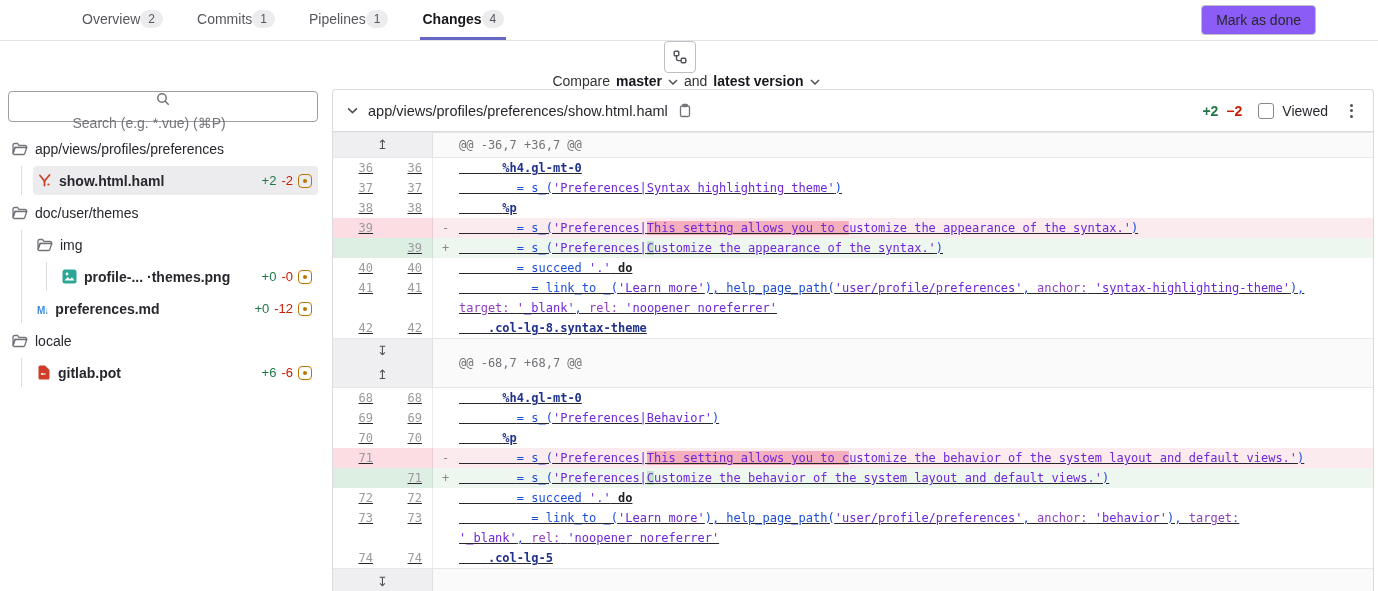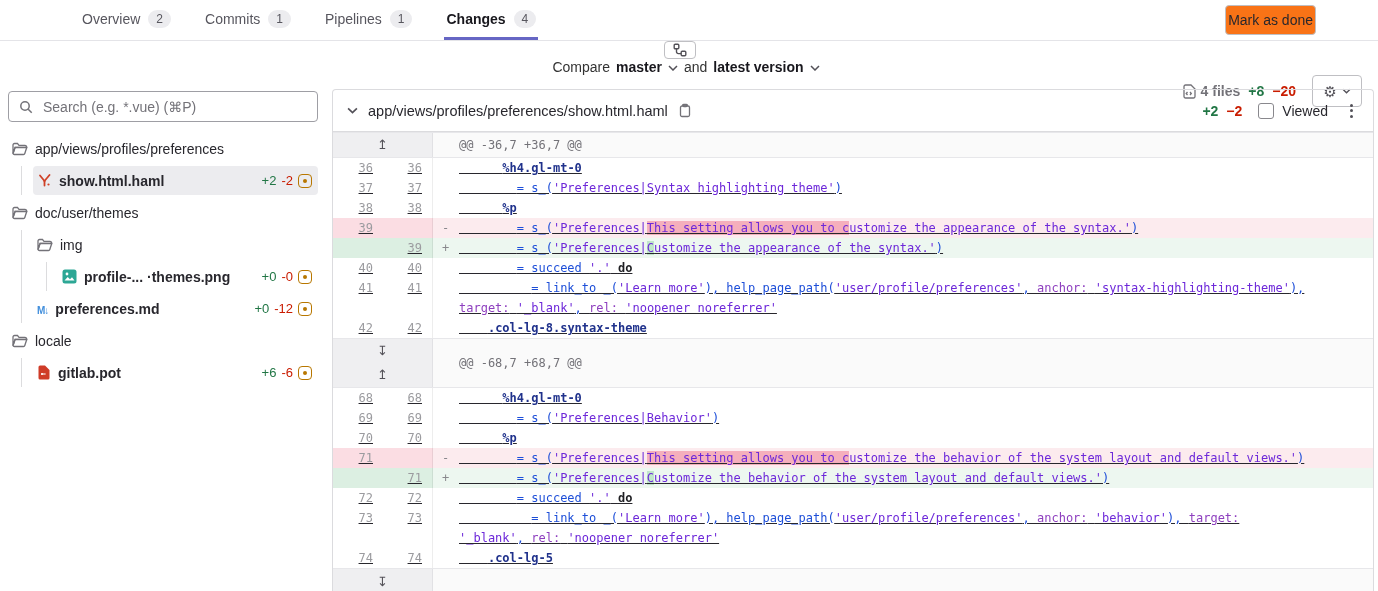--- a/index.html
+++ b/index.html
@@ -3,46 +3,46 @@
 <meta charset="utf-8">
 <style>
   * { box-sizing: border-box; }
   html,body { margin:0; padding:0; }
   body {
     width:1378px; height:591px; overflow:hidden; background:#fff;
     font-family:"Liberation Sans", sans-serif; color:#28272d;
   }
   
   .tabs-bar { display:flex; align-items:stretch; height:41px; border-bottom:1px solid #e4e4e8; padding-left:80px; }
-  .tab { display:flex; align-items:center; gap:8px; font-size:14px; color:#57565e; margin-right:30px;
+  .tab { display:flex; align-items:center; font-size:14px; color:#57565e; margin-right:30px;
          border-bottom:3px solid transparent; cursor:pointer; padding:0 2px; }
   .tab.active { color:#18171d; font-weight:bold; border-bottom-color:#6666c4; }
   .badge { background:#ececef; color:#57565e; font-size:12px; font-weight:normal; border-radius:10px; padding:1px 8px; line-height:16px; }
   .mark-done { margin-left:auto; margin-right:62px; align-self:center; border:1px solid #bfbfc3; border-radius:4px;
-               background:#f97316; font-size:14px; padding:6px 2px; color:#28272d; font-family:inherit; cursor:pointer; }
+               background:#8b5cf6; font-size:14px; padding:6px 14px; color:#28272d; font-family:inherit; cursor:pointer; }
   
   .toolbar { display:flex; align-items:center; height:48px; padding:0 16px 0 10px;flex-direction:column; }
   .tree-toggle { width:32px; height:32px; border:1px solid #bfbfc3; border-radius:4px; background:#fff;
                  display:flex; align-items:center; justify-content:center; cursor:pointer; margin-right:12px; }
   .compare { display:flex; align-items:center; gap:6px; font-size:14px; color:#333; }
   .compare b { color:#18171d; }
   .chev { display:inline-block; margin-top:2px; }
   .toolbar-right { margin-left:auto; display:flex; align-items:center; gap:16px; }
   .files-summary { display:flex; align-items:center; gap:8px; font-size:14px; font-weight:bold; }
   .files-count { color:#737278; display:flex; align-items:center; gap:5px; }
   .txt-add { color:#217645; } .txt-del { color:#c91c00; }
   .gear-btn { height:32px; min-width:50px; border:1px solid #bfbfc3; border-radius:4px; background:#fff;
               display:flex; align-items:center; justify-content:center; gap:5px; cursor:pointer; color:#535158; }
   .gear-glyph { font-size:15px; line-height:1; }
   
   .layout { display:flex; align-items:flex-start; }
   
   .sidebar { width:324px; flex:none; padding:2px 6px 0 8px; }
   .search-box { display:flex; align-items:center; gap:8px; border:1px solid #9e9ea4; border-radius:4px;
-                height:31px; padding:0 10px; background:#fff; }
+                height:31px; padding:0 10px; background:#fff;flex-direction:column; }
   .search-box input { border:0; outline:0; flex:1; font-size:14px; font-family:inherit; color:#28272d; background:transparent; }
   .search-box input::placeholder { color:#737278; }
   .tree { margin-top:12px; font-size:14px; }
   .tree-row { display:flex; align-items:center; height:29px; margin-bottom:3px; gap:7px; border-radius:4px; padding:0 6px 0 4px; cursor:pointer; }
   .tree-row .name { white-space:nowrap; overflow:hidden; text-overflow:ellipsis; }
   .tree-row.file .name { font-weight:bold; }
   .tree-row.sel { background:#ececef; }
   .tree-children { margin-left:13px; border-left:1px solid #dcdcde; padding-left:11px; }
   .tree-meta { margin-left:auto; display:flex; align-items:center; gap:5px; font-size:13px; flex:none; }
   .mod-badge { width:14px; height:14px; border:1.5px solid #b87700; border-radius:4px; position:relative; flex:none; }
@@ -127,43 +127,20 @@
           <path d="M1 1l4 4 4-4"></path>
         </svg>
     </span>
     <span>and</span>
     <b>latest version</b>
     <span class="chev">
       <svg width="10" height="6" viewBox="0 0 10 6" fill="none" stroke="#535158" stroke-width="1.5">
           <path d="M1 1l4 4 4-4"></path>
         </svg>
     </span>
-  </div>
-  <div class="toolbar-right">
-    <div class="files-summary">
-      <span class="files-count">
-        <span>
-          <svg width="13" height="15" viewBox="0 0 13 15" fill="none" stroke="#737278" stroke-width="1.3">
-            <path d="M1 2.5 a1.5 1.5 0 0 1 1.5-1.5 h5.5 l4 4 v7.5 a1.5 1.5 0 0 1-1.5 1.5 h-8 a1.5 1.5 0 0 1-1.5-1.5 z"></path>
-            <path d="M4.5 8l-1.3 1.5 1.3 1.5 M7 8l1.3 1.5L7 11"></path>
-          </svg>
-        </span>
-        <span>4 files</span>
-      </span>
-      <span class="txt-add">+8</span>
-      <span class="txt-del">−20</span>
-    </div>
-    <div class="gear-btn">
-      <span class="gear-glyph">⚙</span>
-      <span>
-        <svg width="9" height="6" viewBox="0 0 10 6" fill="none" stroke="#535158" stroke-width="1.5">
-            <path d="M1 1l4 4 4-4"></path>
-          </svg>
-      </span>
-    </div>
   </div>
 </div>
 
 <div class="layout">
 
   <div class="sidebar">
     <div class="search-box">
       <span>
         <svg width="14" height="14" viewBox="0 0 14 14" fill="none" stroke="#737278" stroke-width="1.5">
           <circle cx="6" cy="6" r="4.2"></circle>

